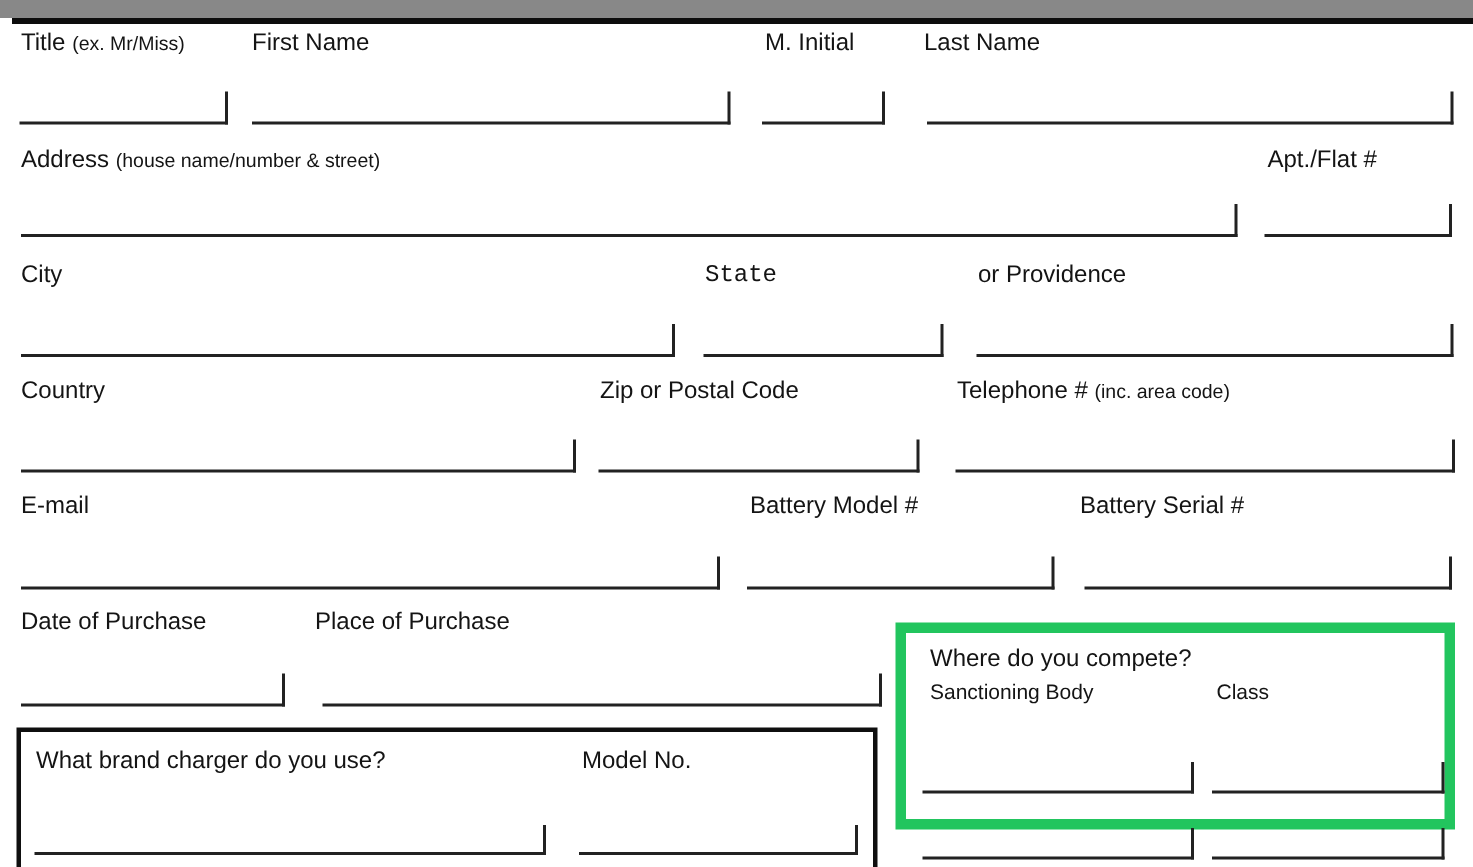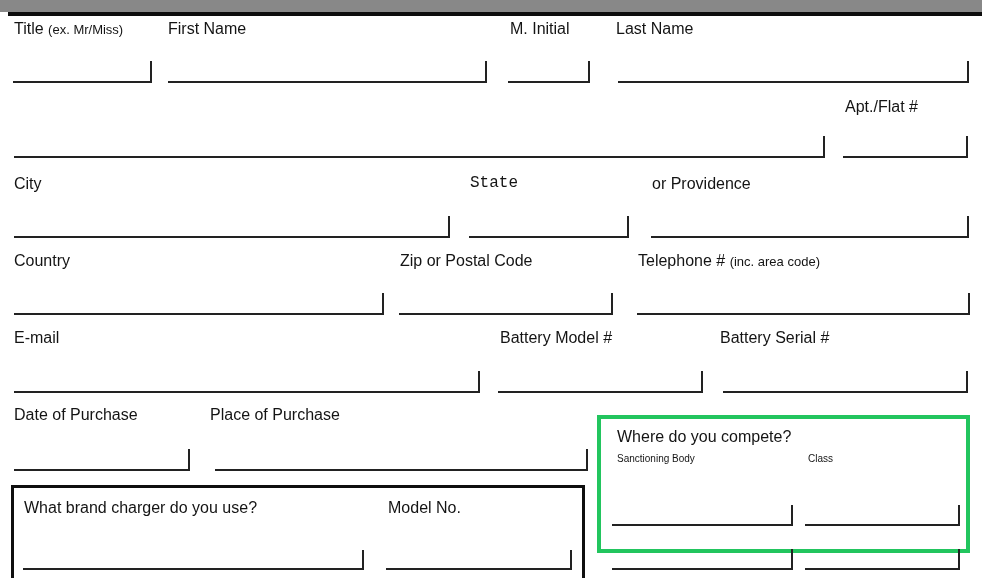--- a/index.html
+++ b/index.html
@@ -28,25 +28,25 @@
   .blank {
     position:absolute;
     border-bottom:2px solid #222222;
     border-right:2px solid #222222;
   }
   .formbox {
     position:absolute;
     background:#ffffff;
   }
   .charger-box { left:11px; top:473px; width:574px; height:97px; border:3px solid #0f0f0f;padding-left:10px; }
-  .compete-box { left:597px; top:403px; width:373px; height:138px; border:4px solid #22c55e; }
+  .compete-box { left:597px; top:403px; width:373px; height:138px; border:7px solid #22c55e; }
   .boxlabel {
     position:absolute; font-size:16px; line-height:19px; white-space:nowrap;
   }
-  .boxlabel.small { font-size:10px; line-height:17px; }
+  .boxlabel.small { font-size:14px; line-height:17px; }
   .boxblank {
     position:absolute;
     border-bottom:2px solid #222222;
     border-right:2px solid #222222;
   }
 </style>
 </head>
 <body>
 
 <div class="page">
@@ -56,20 +56,21 @@
   <span class="label" style="left:14px; top:7px;"><span>Title</span> <span class="hint">(ex. Mr/Miss)</span></span>
   <span class="label" style="left:168px; top:7px;">First Name</span>
   <span class="label" style="left:510px; top:7px;">M. Initial</span>
   <span class="label" style="left:616px; top:7px;">Last Name</span>
 
   <div class="blank" style="left:13px;  top:49px; width:139px; height:22px;"></div>
   <div class="blank" style="left:168px; top:49px; width:319px; height:22px;"></div>
   <div class="blank" style="left:508px; top:49px; width:82px;  height:22px;"></div>
   <div class="blank" style="left:618px; top:49px; width:351px; height:22px;"></div>
 
+  <span class="label" style="left:14px; top:85px;"><span>Address</span> <span class="hint">(house name/number &amp; street)</span></span>
   <span class="label" style="left:845px; top:85px;">Apt./Flat #</span>
 
   <div class="blank" style="left:14px;  top:124px; width:811px; height:22px;"></div>
   <div class="blank" style="left:843px; top:124px; width:125px; height:22px;"></div>
 
   <span class="label" style="left:14px;  top:162px;">City</span>
   <span class="label" style="left:470px; top:162px;font-family:Liberation Mono, monospace;">State</span>
   <span class="label" style="left:652px; top:162px;">or Providence</span>
 
   <div class="blank" style="left:14px;  top:204px; width:436px; height:22px;"></div>

